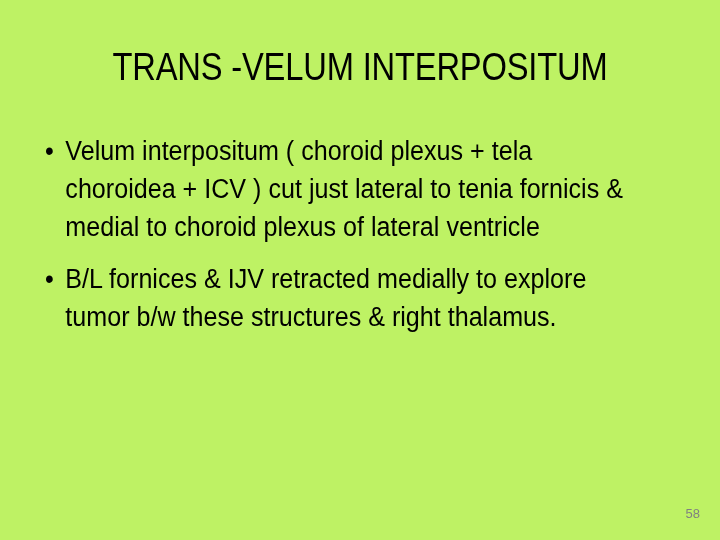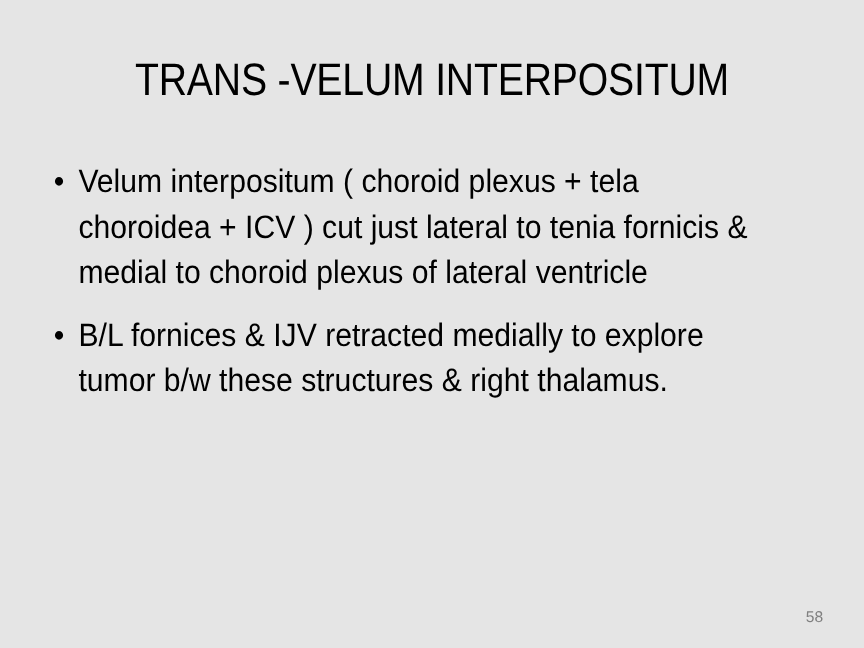--- a/index.html
+++ b/index.html
@@ -9,21 +9,21 @@
     background: #ffffff;
   }
   body {
     font-family: "Liberation Sans", "DejaVu Sans", sans-serif;
   }
 
   .slide {
     position: relative;
     width: 720px;
     height: 540px;
-    background: #e5e5e5;
+    background: #bef264;
     overflow: hidden;
     margin: 0 auto;
   }
 
   
   .slide-title {
     position: absolute;
     left: 36px;
     top: 44px;
     width: 648px;
@@ -76,21 +76,21 @@
     color: #000000;
   }
 
   .bullet-text {
     display: block;
   }
 
   
   .slide-number {
     position: absolute;
-    right: 34px;
+    right: 20px;
     bottom: 18px;
     font-family: "Liberation Sans", "DejaVu Sans", sans-serif;
     font-size: 13px;
     line-height: 16px;
     color: #808080;
     text-align: right;
   }
 </style>
 </head>
 <body>

